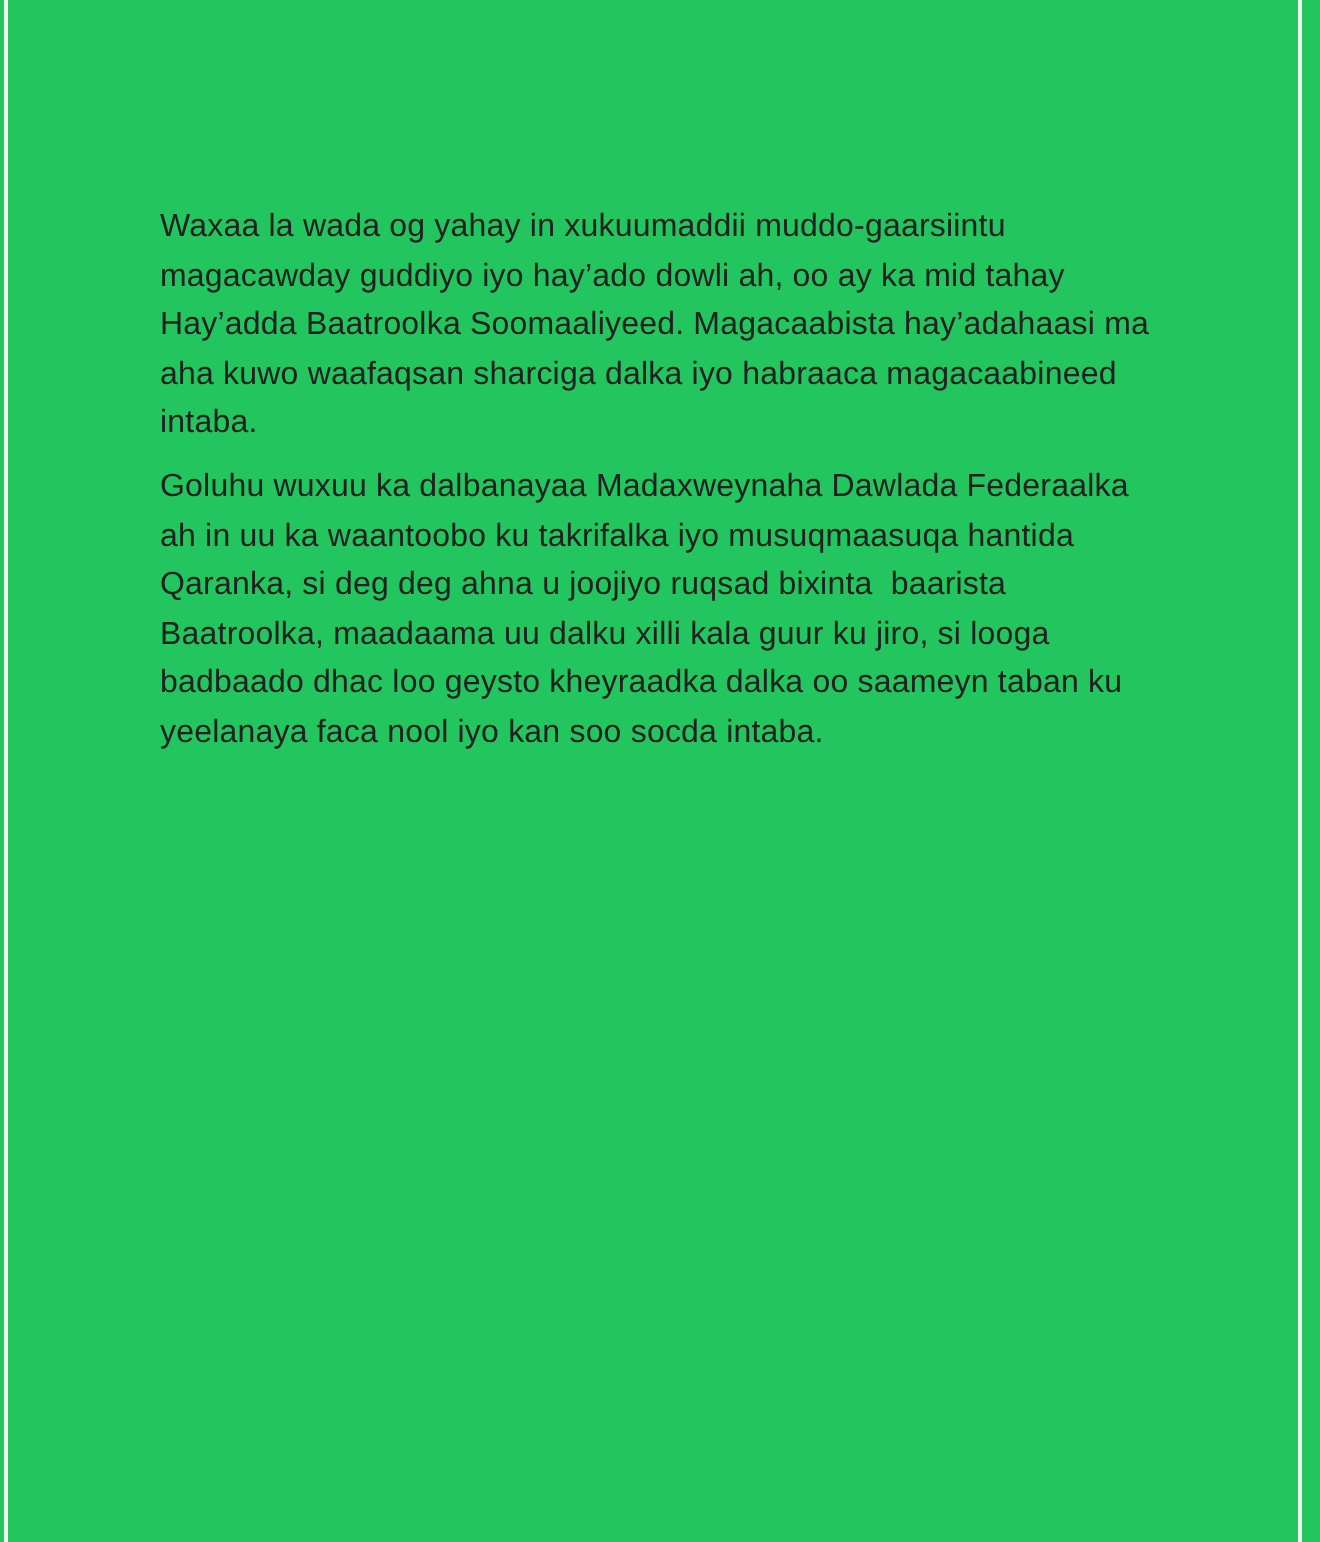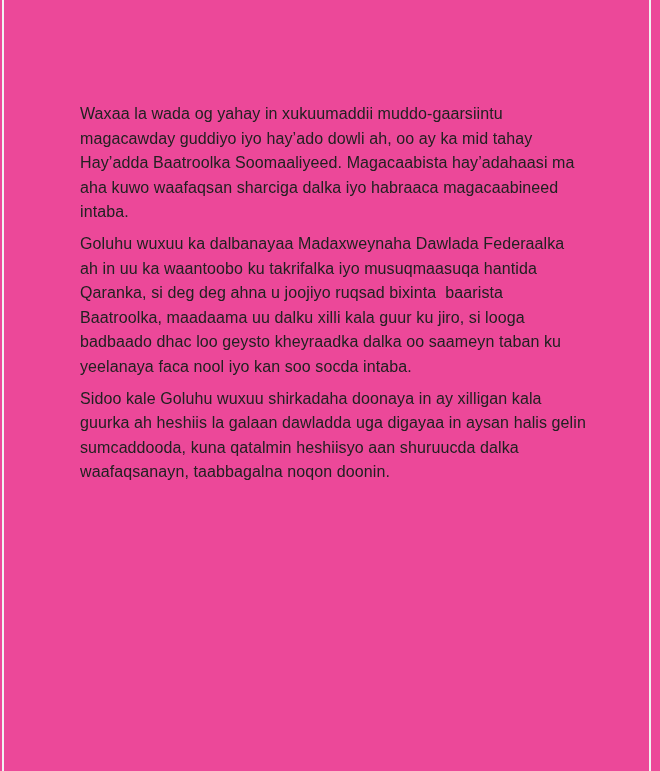--- a/index.html
+++ b/index.html
@@ -10,21 +10,21 @@
     width: 660px;
     height: 771px;
     position: relative;
     overflow: hidden;
     background: #ffffff;
     font-family: "Liberation Sans", sans-serif;
   }
   .page {
     position: absolute;
     inset: 0;
-    background: #ec4899;
+    background: #22c55e;
   }
   .edge-line {
     position: absolute;
     top: 0;
     width: 2px;
     height: 100%;
     background: #f1f1f1;
   }
   .edge-line.left  { left: 2px; }
   .edge-line.right { left: 649px; }
@@ -56,18 +56,14 @@
 magacawday guddiyo iyo hay’ado dowli ah, oo ay ka mid tahay
 Hay’adda Baatroolka Soomaaliyeed. Magacaabista hay’adahaasi ma
 aha kuwo waafaqsan sharciga dalka iyo habraaca magacaabineed
 intaba.</p>
     <p class="para">Goluhu wuxuu ka dalbanayaa Madaxweynaha Dawlada Federaalka
 ah in uu ka waantoobo ku takrifalka iyo musuqmaasuqa hantida
 Qaranka, si deg deg ahna u joojiyo ruqsad bixinta  baarista
 Baatroolka, maadaama uu dalku xilli kala guur ku jiro, si looga
 badbaado dhac loo geysto kheyraadka dalka oo saameyn taban ku
 yeelanaya faca nool iyo kan soo socda intaba.</p>
-    <p class="para">Sidoo kale Goluhu wuxuu shirkadaha doonaya in ay xilligan kala
-guurka ah heshiis la galaan dawladda uga digayaa in aysan halis gelin
-sumcaddooda, kuna qatalmin heshiisyo aan shuruucda dalka
-waafaqsanayn, taabbagalna noqon doonin.</p>
   </div>
 </div>
 
 </body></html>

